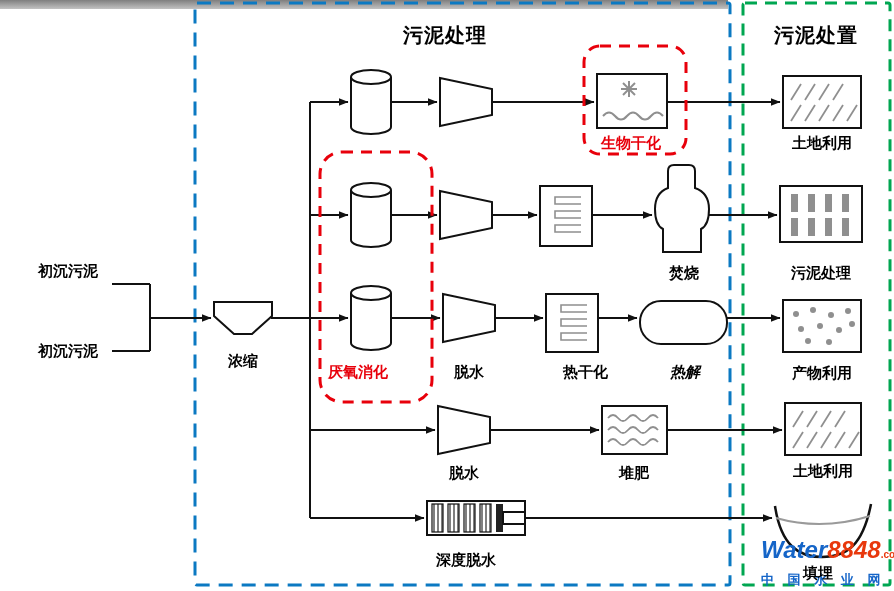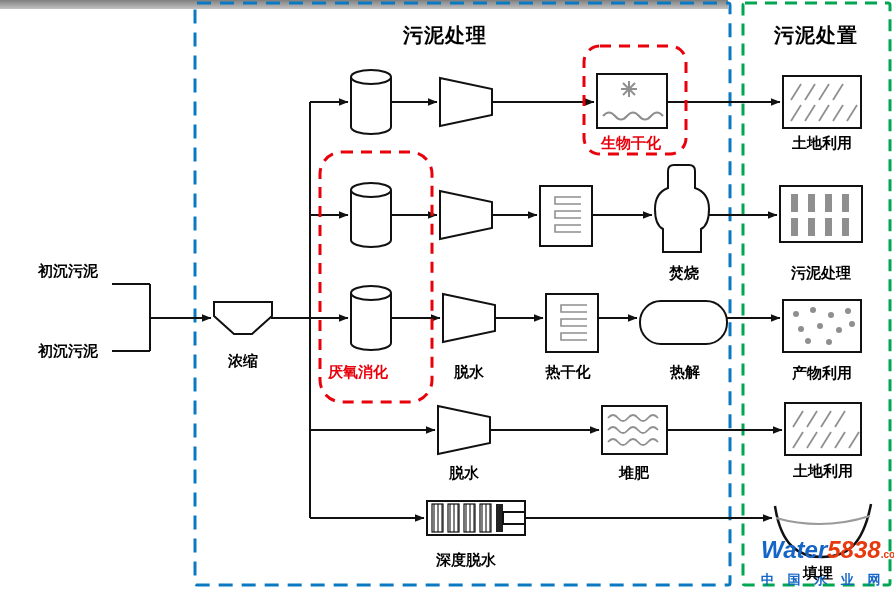--- a/index.html
+++ b/index.html
@@ -220,32 +220,32 @@
 
   <div class="lbl title" style="left:375px;top:25px;width:140px;">污泥处理</div>
   <div class="lbl title" style="left:763px;top:25px;width:106px;">污泥处置</div>
 
   <div class="lbl" style="left:27px;top:260px;width:82px;">初沉污泥</div>
   <div class="lbl" style="left:27px;top:340px;width:82px;">初沉污泥</div>
 
   <div class="lbl" style="left:208px;top:350px;width:70px;">浓缩</div>
   <div class="lbl red-label" style="left:318px;top:361px;width:80px;">厌氧消化</div>
   <div class="lbl" style="left:434px;top:361px;width:70px;">脱水</div>
-  <div class="lbl" style="left:528px;top:361px;width:80px;">热干化</div>
-  <div class="lbl" style="left:650px;top:361px;width:70px;">热解</div>
+  <div class="lbl" style="left:528px;top:361px;width:80px;text-align:right;">热干化</div>
+  <div class="lbl" style="left:650px;top:361px;width:70px;font-style:italic;">热解</div>
   <div class="lbl red-label" style="left:593px;top:132px;width:76px;">生物干化</div>
   <div class="lbl" style="left:649px;top:262px;width:70px;">焚烧</div>
   <div class="lbl" style="left:429px;top:462px;width:70px;">脱水</div>
   <div class="lbl" style="left:599px;top:462px;width:70px;">堆肥</div>
   <div class="lbl" style="left:426px;top:550px;width:80px;font-family:Liberation Serif, serif;">深度脱水</div>
 
   <div class="lbl" style="left:782px;top:132px;width:80px;">土地利用</div>
   <div class="lbl" style="left:780px;top:262px;width:82px;">污泥处理</div>
   <div class="lbl" style="left:782px;top:362px;width:80px;">产物利用</div>
   <div class="lbl" style="left:783px;top:460px;width:80px;">土地利用</div>
   <div class="lbl" style="left:783px;top:562px;width:70px;">填埋</div>
 
   <div class="logo">
-    <div class="logo-line1"><span class="logo-water">Water</span><span class="logo-num">5838</span><span class="logo-com">.com</span></div>
+    <div class="logo-line1"><span class="logo-water">Water</span><span class="logo-num">8848</span><span class="logo-com">.com</span></div>
     <div class="logo-line2">中 国 水 业 网</div>
   </div>
 
 </div>
 
 </body></html>

